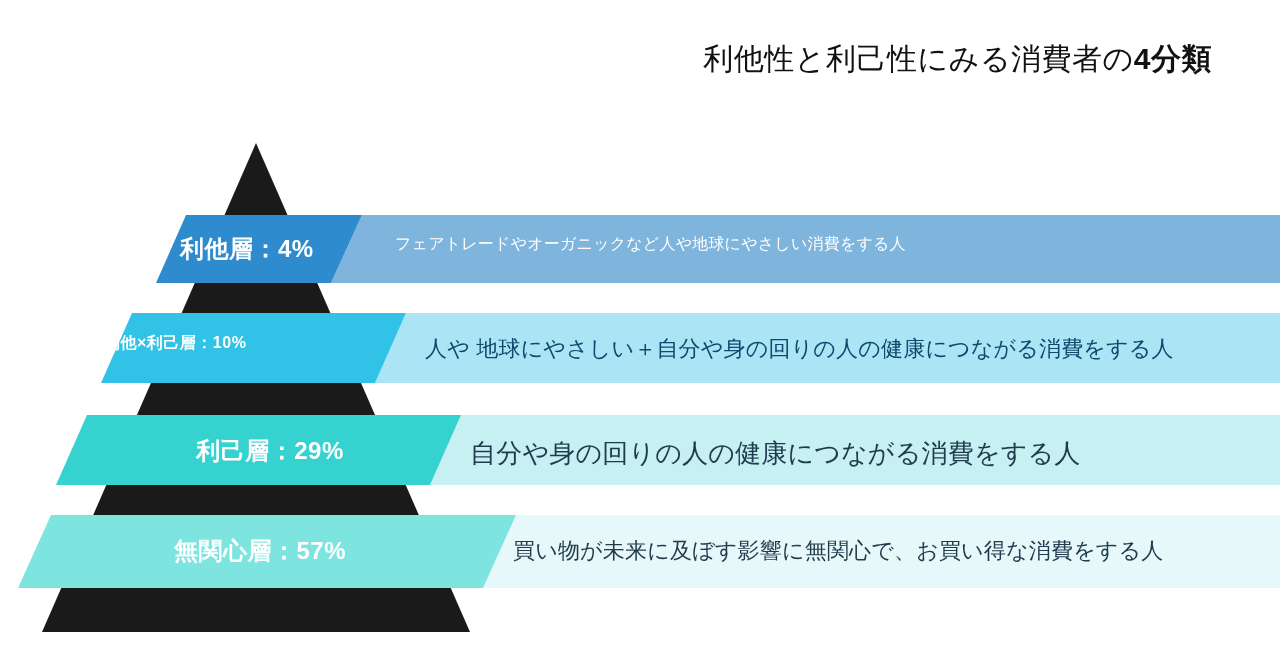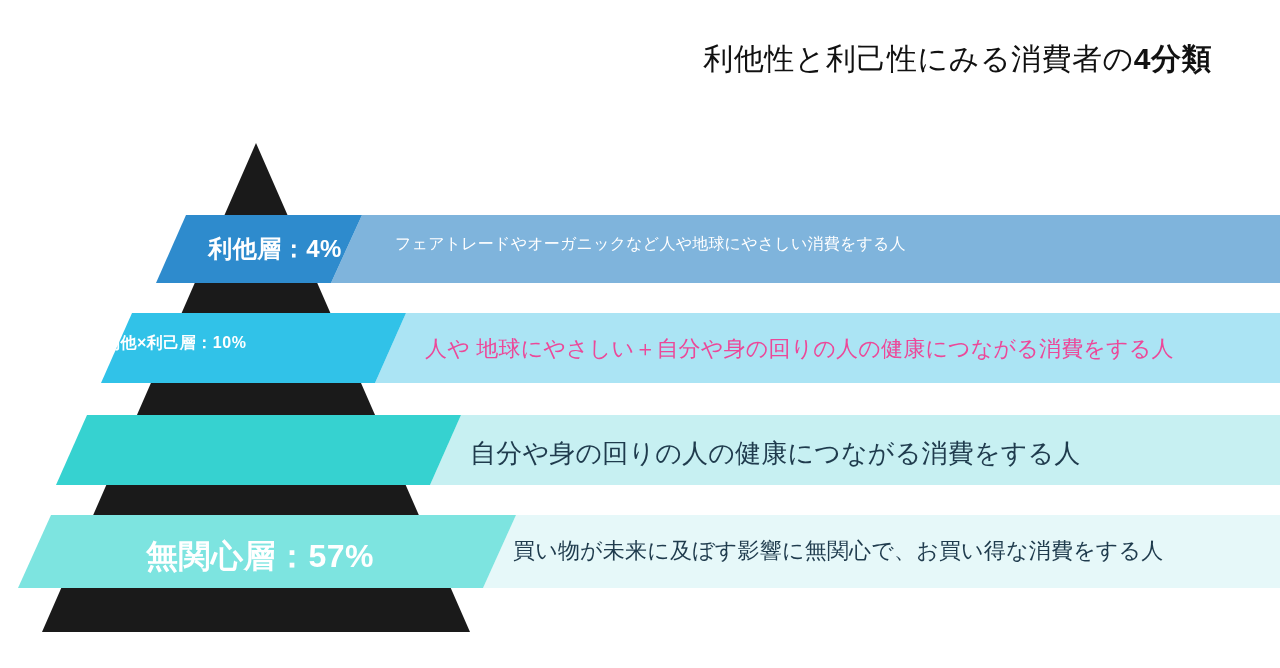--- a/index.html
+++ b/index.html
@@ -55,24 +55,25 @@
     <polygon points="406,313 1280,313 1280,383 375,383" class="ext2" fill="#ABE4F4"></polygon>
     <polygon points="132,313 406,313 375,383 101,383" class="bnd2" fill="#31C2E8"></polygon>
 
     <polygon points="461,415 1280,415 1280,485 430,485" class="ext3" fill="#C7F0F2"></polygon>
     <polygon points="87,415 461,415 430,485 56,485" class="bnd3" fill="#36D2D0"></polygon>
 
     <polygon points="516,515 1280,515 1280,588 483,588" class="ext4" fill="#E6F8F9"></polygon>
     <polygon points="51,515 516,515 483,588 18,588" class="bnd4" fill="#7DE4E0"></polygon>
   </svg>
 
-  <div class="rowlabel" style="left: 180px; top: 233px; width: 190px; text-align: center; font-size: 24px; color: rgb(255, 255, 255);">利他層：4%</div>
+  <div class="rowlabel" style="left: 180px; top: 233px; width: 190px; text-align: left; font-size: 24px; color: rgb(255, 255, 255);">利他層：4%</div>
   <div class="rowdesc" style="left:395px;top:234px;font-size:16px;color:#ffffff;">フェアトレードやオーガニックなど人や地球にやさしい消費をする人</div>
 
   <div class="rowlabel" style="left: 104px; top: 333px; width: 290px; text-align: left; font-size: 16px; color: rgb(255, 255, 255);">利他×利己層：10%</div>
-  <div class="rowdesc" style="left:425px;top:334px;font-size:22px;color:#ec4899;">人や 地球にやさしい＋自分や身の回りの人の健康につながる消費をする人</div>
+  <div class="rowdesc" style="left:425px;top:334px;font-size:22px;color:#0c4a6e;">人や 地球にやさしい＋自分や身の回りの人の健康につながる消費をする人</div>
 
+  <div class="rowlabel" style="left: 105px; top: 435px; width: 330px; text-align: center; font-size: 24px; color: rgb(255, 255, 255);">利己層：29%</div>
   <div class="rowdesc" style="left:470px;top:436px;font-size:26px;color:#1f3b4d;">自分や身の回りの人の健康につながる消費をする人</div>
 
-  <div class="rowlabel" style="left: 85px; top: 535px; width: 350px; text-align: center; font-size: 32px; color: rgb(255, 255, 255);">無関心層：57%</div>
+  <div class="rowlabel" style="left: 85px; top: 535px; width: 350px; text-align: center; font-size: 24px; color: rgb(255, 255, 255);">無関心層：57%</div>
   <div class="rowdesc" style="left:513px;top:536px;font-size:22px;color:#1f3b4d;">買い物が未来に及ぼす影響に無関心で、お買い得な消費をする人</div>
 
 </div>
 
 </body></html>

